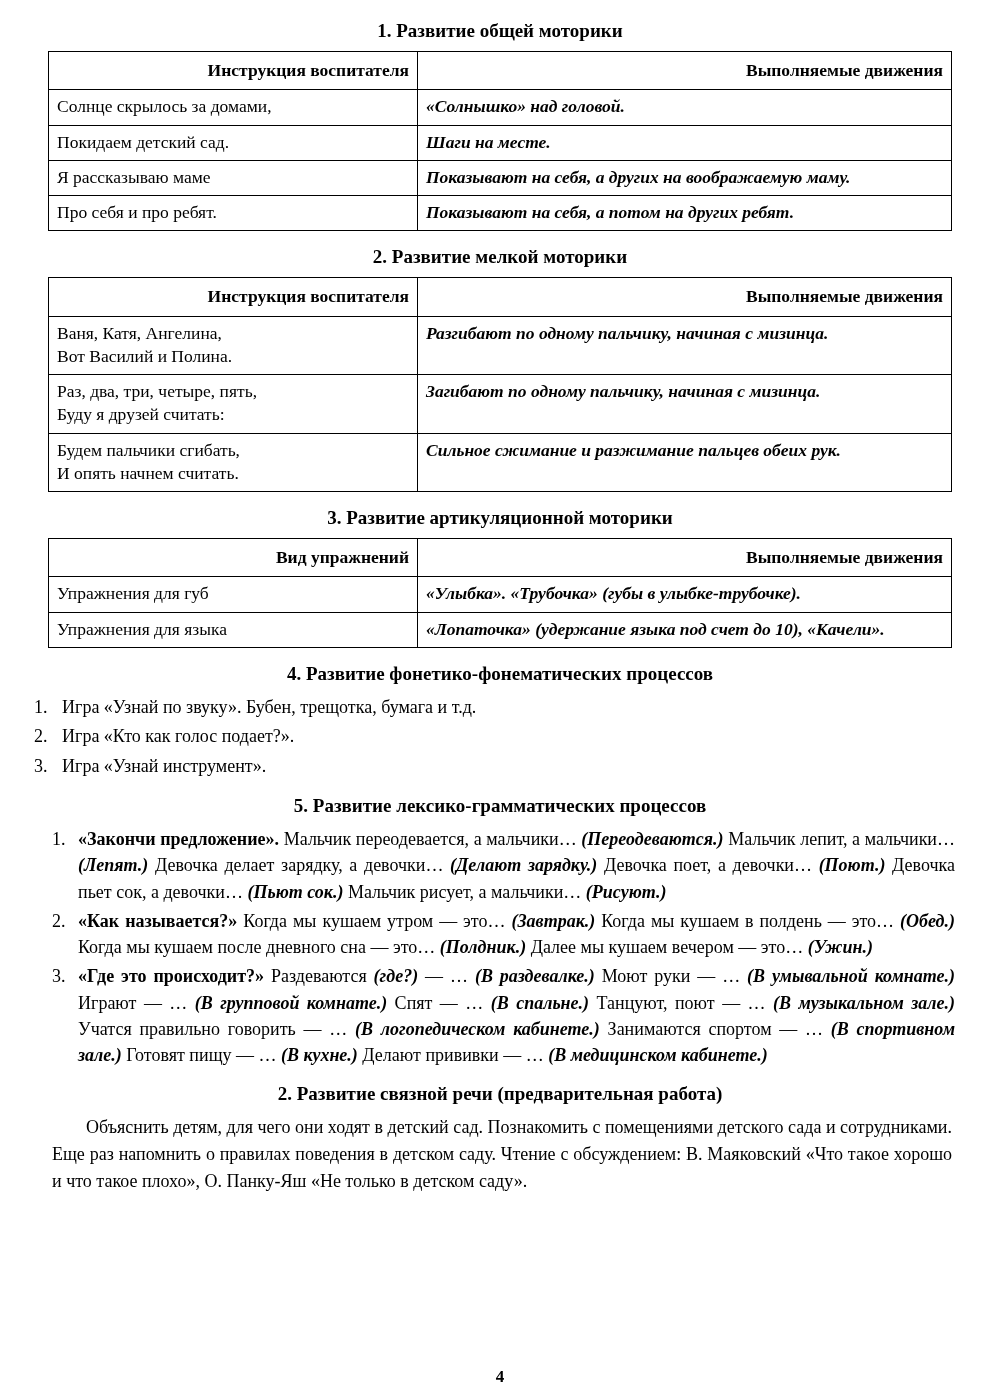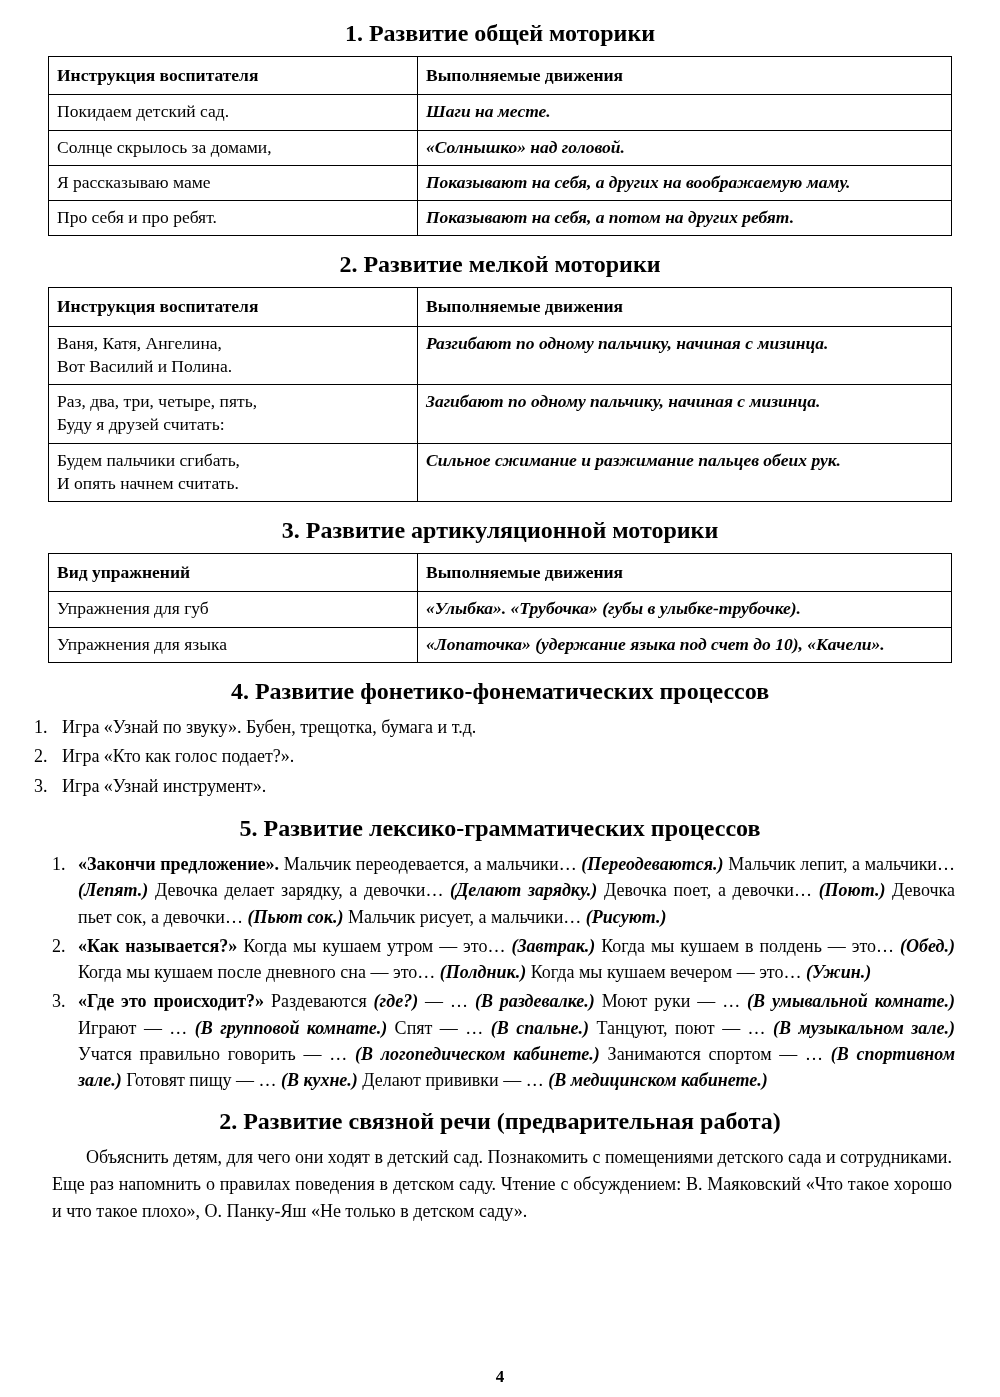--- a/index.html
+++ b/index.html
@@ -35,42 +35,42 @@
   }
   .header-pill .title {
     font-size: 22px;
     font-weight: bold;
     letter-spacing: 0.3px;
   }
 
   
   .section-heading {
     text-align: center;
-    font-size: 24px;
+    font-size: 19px;
     font-weight: bold;
     margin: 20px 0 9px 0;
   }
   .section-heading.tight { margin-top: 15px; }
 
   
   table.doc-table {
     border-collapse: collapse;
     width: 904px;
     margin: 0 auto;
     table-layout: fixed;
   }
   table.doc-table td, table.doc-table th {
     border: 1.6px solid #000;
     padding: 5px 8px 6px 8px;
     vertical-align: top;
     font-size: 17.5px;
     line-height: 1.33;
   }
   table.doc-table th {
-    text-align: left;
+    text-align: right;
     font-weight: bold;
     font-size: 17.5px;
     padding: 7px 8px;
   }
   .col-left { width: 352px; }
   td.instr {
     font-weight: normal;
     white-space: pre-line;
   }
   td.move {
@@ -153,26 +153,26 @@
   <div class="section-heading">1. Развитие общей моторики</div>
   <table class="doc-table">
     <thead>
       <tr>
         <th class="col-left">Инструкция воспитателя</th>
         <th>Выполняемые движения</th>
       </tr>
     </thead>
     <tbody>
       <tr>
+        <td class="instr">Солнце скрылось за домами,</td>
+        <td class="move">«Солнышко» над головой.</td>
+      </tr>
+      <tr>
         <td class="instr">Покидаем детский сад.</td>
         <td class="move">Шаги на месте.</td>
-      </tr>
-      <tr>
-        <td class="instr">Солнце скрылось за домами,</td>
-        <td class="move">«Солнышко» над головой.</td>
       </tr>
       <tr>
         <td class="instr">Я рассказываю маме</td>
         <td class="move">Показывают на себя, а других на воображаемую маму.</td>
       </tr>
       <tr>
         <td class="instr">Про себя и про ребят.</td>
         <td class="move">Показывают на себя, а потом на других ребят.</td>
       </tr>
     </tbody>
@@ -233,21 +233,21 @@
   </ol>
 
   <div class="section-heading tight">5. Развитие лексико-грамматических процессов</div>
   <ol class="para-list">
     <li>
       <span class="num">1.</span>
       <span class="b">«Закончи предложение».</span><span class="rich"><span> Мальчик переодевается, а мальчики… </span><span class="i">(Переодеваются.)</span><span> Мальчик лепит, а мальчики… </span><span class="i">(Лепят.)</span><span> Девочка делает зарядку, а девочки… </span><span class="i">(Делают зарядку.)</span><span> Девочка поет, а девочки… </span><span class="i">(Поют.)</span><span> Девочка пьет сок, а девочки… </span><span class="i">(Пьют сок.)</span><span> Мальчик рисует, а мальчики… </span><span class="i">(Рисуют.)</span></span>
     </li>
     <li>
       <span class="num">2.</span>
-      <span class="b">«Как называется?»</span><span class="rich"><span> Когда мы кушаем утром — это… </span><span class="i">(Завтрак.)</span><span> Когда мы кушаем в полдень — это… </span><span class="i">(Обед.)</span><span> Когда мы кушаем после дневного сна — это… </span><span class="i">(Полдник.)</span><span> Когда мы кушаем вечером — это… </span><span class="i">(Ужин.)</span></span>
+      <span class="b">«Как называется?»</span><span class="rich"><span> Когда мы кушаем утром — это… </span><span class="i">(Завтрак.)</span><span> Когда мы кушаем в полдень — это… </span><span class="i">(Обед.)</span><span> Когда мы кушаем после дневного сна — это… </span><span class="i">(Полдник.)</span><span> Далее мы кушаем вечером — это… </span><span class="i">(Ужин.)</span></span>
     </li>
     <li>
       <span class="num">3.</span>
       <span class="b">«Где это происходит?»</span><span class="rich"><span> Раздеваются </span><span class="i">(где?)</span><span> — … </span><span class="i">(В раздевалке.)</span><span> Моют руки — … </span><span class="i">(В умывальной комнате.)</span><span> Играют — … </span><span class="i">(В групповой комнате.)</span><span> Спят — … </span><span class="i">(В спальне.)</span><span> Танцуют, поют — … </span><span class="i">(В музыкальном зале.)</span><span> Учатся правильно говорить — … </span><span class="i">(В логопедическом кабинете.)</span><span> Занимаются спортом — … </span><span class="i">(В спортивном зале.)</span><span> Готовят пищу — … </span><span class="i">(В кухне.)</span><span> Делают прививки — … </span><span class="i">(В медицинском кабинете.)</span></span>
     </li>
   </ol>
 
   <div class="section-heading tight">2. Развитие связной речи (предварительная работа)</div>
   <div class="prose">Объяснить детям, для чего они ходят в детский сад. Познакомить с помещениями детского сада и сотрудниками. Еще раз напомнить о правилах поведения в детском саду. Чтение с обсуждением: В. Маяковский «Что такое хорошо и что такое плохо», О. Панку-Яш «Не только в детском саду».</div>
 

